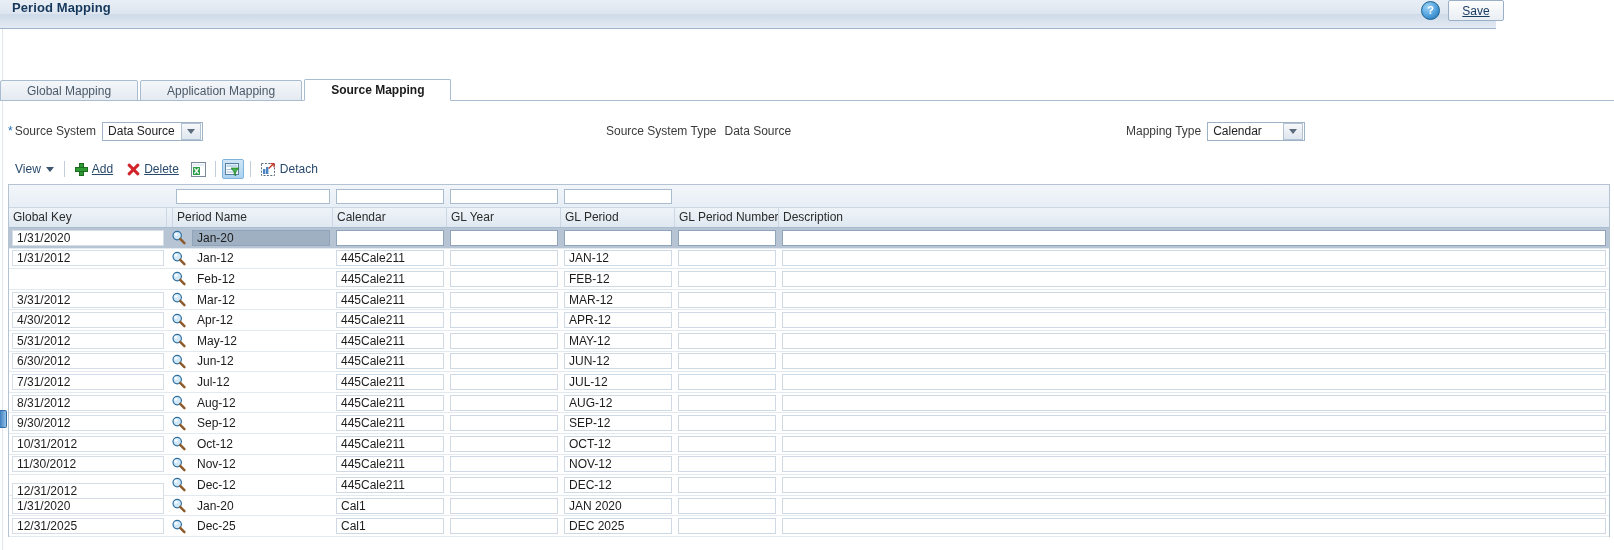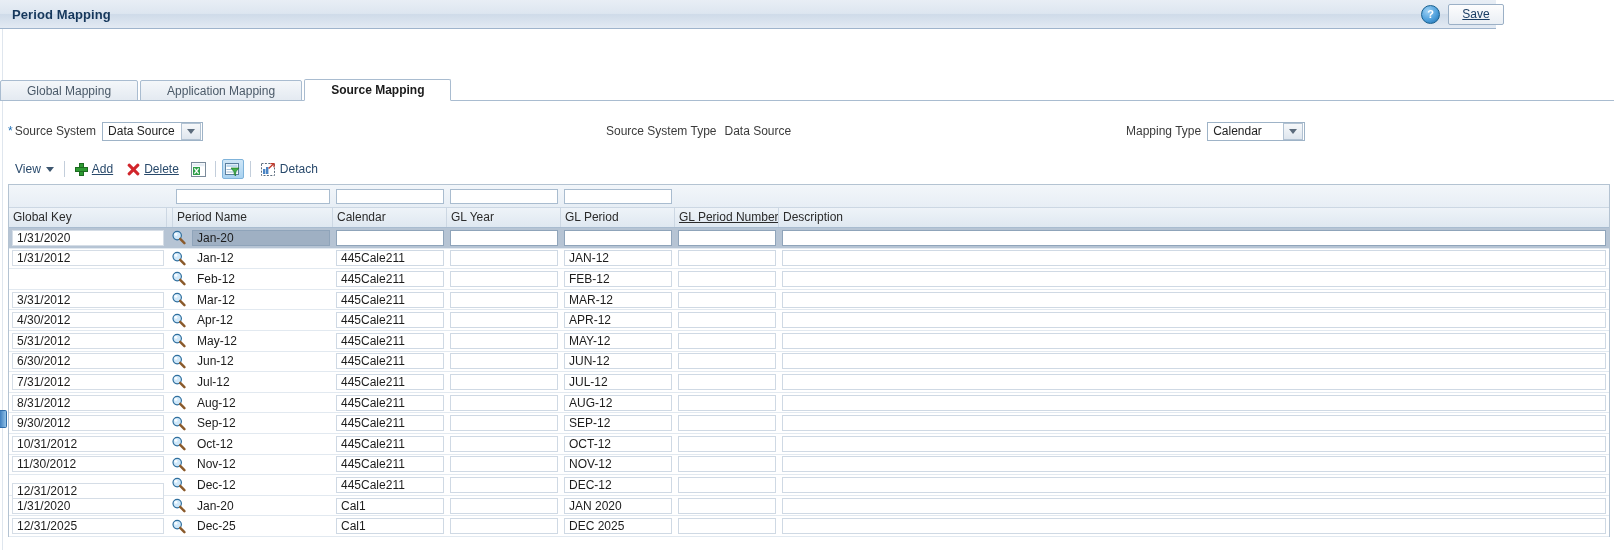--- a/index.html
+++ b/index.html
@@ -8,21 +8,21 @@
     font-family:"Liberation Sans","DejaVu Sans",sans-serif;
     font-size:12px;color:#333333;
   }
   .app{position:relative;width:1614px;height:550px;}
 
   
   .titlebar{
     position:absolute;left:0;top:0;width:1496px;height:28px;
     background:linear-gradient(to bottom,#e8eef5 0%,#dde6f0 48%,#cfdbe9 52%,#e3eaf3 100%);
     border-bottom:1px solid #9fb4cc;
-    display:flex;align-items:center;
+    display:flex;align-items:flex-start;
   }
   .titlebar .title{
     margin-left:12px;font-size:13px;font-weight:bold;color:#15375b;
     letter-spacing:.1px;
   }
   .titlebar .right{margin-left:auto;display:flex;align-items:center;gap:8px;padding-right:0;}
   .help-icon{
     width:17px;height:17px;border-radius:50%;
     background:radial-gradient(circle at 35% 30%,#9fd2f5 0%,#4ea0dc 55%,#1c6aa8 100%);
     border:1px solid #17608f;color:#fff;font-size:11px;font-weight:bold;
@@ -322,21 +322,21 @@
       <div class="fcell" style="flex:1;"></div>
     </div>
 
     <div class="headrow">
       <div class="hcell" style="width:158px;">Global Key</div>
       <div class="hcell" style="width:6px;"></div>
       <div class="hcell" style="width:160px;">Period Name</div>
       <div class="hcell" style="width:114px;">Calendar</div>
       <div class="hcell" style="width:114px;">GL Year</div>
       <div class="hcell" style="width:114px;">GL Period</div>
-      <div class="hcell" style="width:104px;text-decoration:underline;">GL Period Number</div>
+      <div class="hcell" style="width:104px;">GL Period Number</div>
       <div class="hcell" style="flex:1;border-right:none;">Description</div>
     </div>
 
     <div id="tbody">
         <div class="row sel">
           <div class="cell keycell" style="width: 158px;">
             <div class="inp">1/31/2020</div>
           </div>
           <div class="cell" style="width: 22px; padding: 0px; justify-content: center;">
             <span class="magn">

